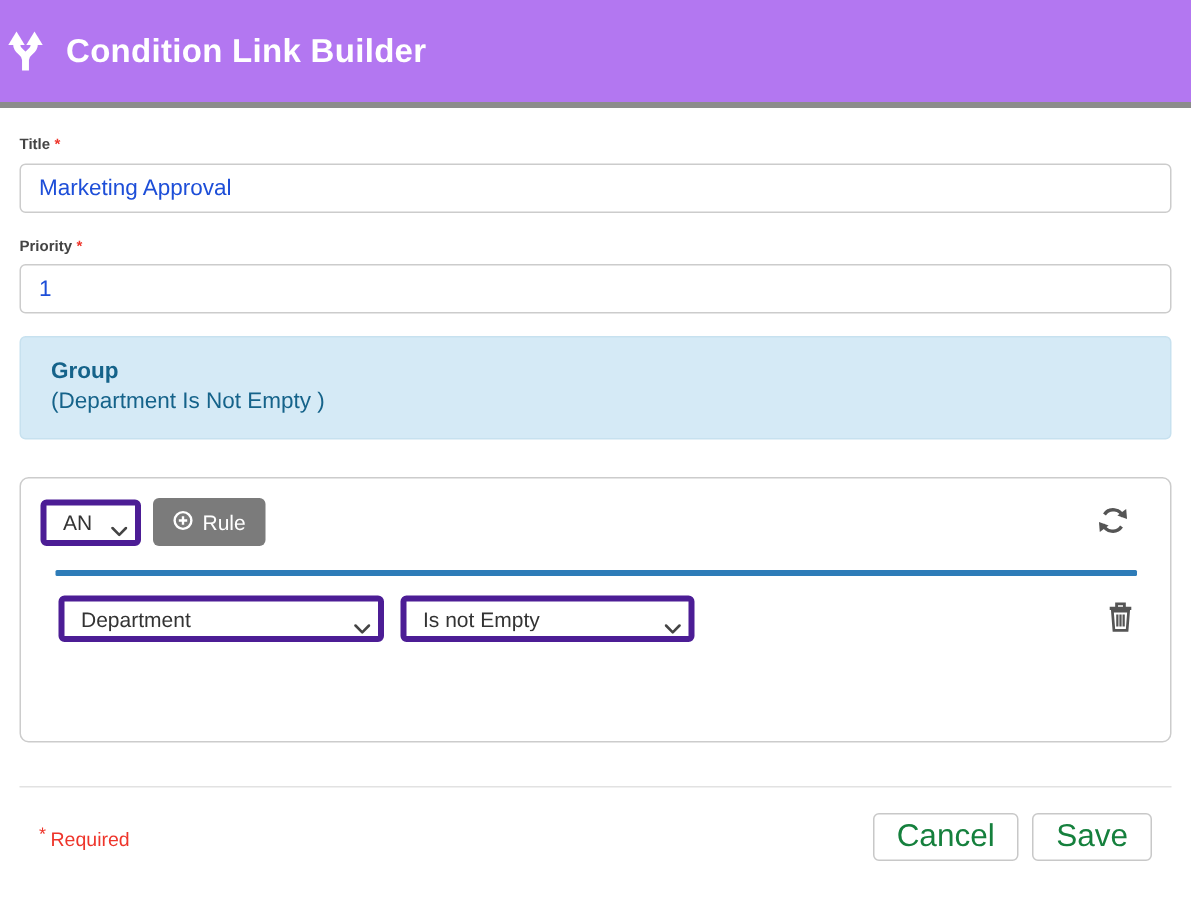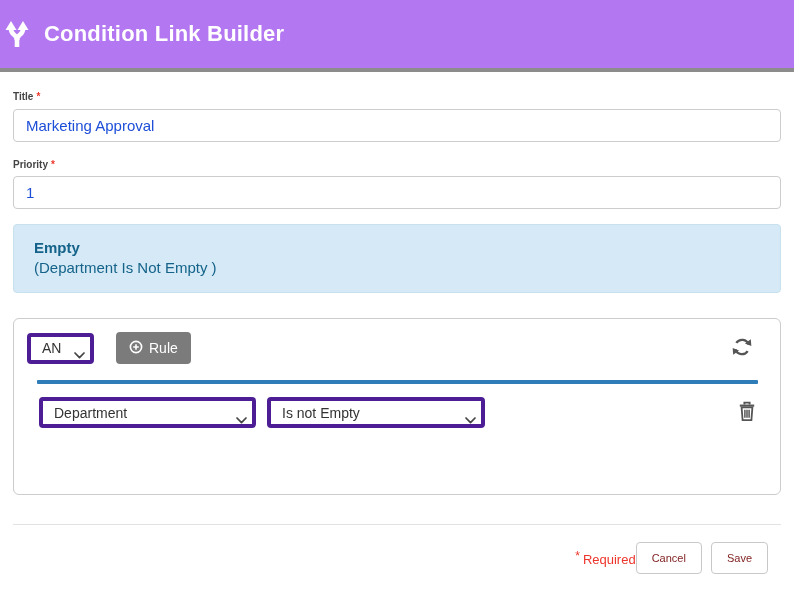--- a/index.html
+++ b/index.html
@@ -83,21 +83,21 @@
     padding: 0 28px 0 11px;
     outline: none;
   }
   .select-wrap .chev {
     position: absolute; right: 9px; top: 50%;
     margin-top: -3px;
     pointer-events: none;
   }
   .cond-select select { width: 67px; }
   .btn-gray {
-    margin-left: 22px;
+    margin-left: 8px;
     background: #7b7b7b;
     color: #ffffff;
     border: none;
     border-radius: 4px;
     height: 32px;
     padding: 0 13px;
     font-size: 14px;
     font-family: "Liberation Sans", sans-serif;
     display: inline-flex;
     align-items: center;
@@ -115,42 +115,42 @@
     margin: 16px 9px 0 10px;
     border-radius: 1px;
   }
   .rule-row {
     margin: 13px 9px 0 12px;
     display: flex;
     align-items: center;
   }
   .field-select select { width: 217px; }
   .operator-select { margin-left: 11px; }
-  .operator-select select { width: 218px; }
+  .operator-select select { width: 196px; }
   .trash-btn { margin-left: auto; }
   
   .footer {
     margin-top: 29px;
     border-top: 1px solid #e2e2e2;
     padding: 17px 13px 0;
     display: flex;
     align-items: center;
-    justify-content: flex-end;
+    justify-content: space-between;
   }
   .required-note { color: #ee352b; font-size: 13px; }
   .required-note .star { vertical-align: 4px; font-size: 12px; margin-right: 3px; }
   .footer-buttons { display: flex; gap: 9px; }
   .btn-plain {
     background: #ffffff;
     border: 1px solid #c8c8c8;
     border-radius: 4px;
     height: 32px;
     padding: 0 15px;
-    font-size: 11px;
-    color: #7f1d1d;
+    font-size: 21px;
+    color: #15803d;
     font-family: "Liberation Sans", sans-serif;
     cursor: pointer;
   }
 </style>
 </head>
 <body>
 
 <div class="app-header">
   <span class="brand-icon">
     <svg width="32" height="32" viewBox="0 0 32 32">
@@ -176,21 +176,21 @@
   </div>
 
   <div class="field-priority">
     <div class="field-label">
       <span>Priority</span><span class="req">*</span>
     </div>
     <input class="text-input" type="text" value="1" style="">
   </div>
 
   <div class="output-box">
-    <div class="output-label">Empty</div>
+    <div class="output-label">Group</div>
     <div class="output-value">(Department Is Not Empty )</div>
   </div>
 
   <div class="builder-panel">
 
     <div class="builder-header">
       <span class="select-wrap cond-select">
         <select>
           <option selected="">AND</option>
         </select>

